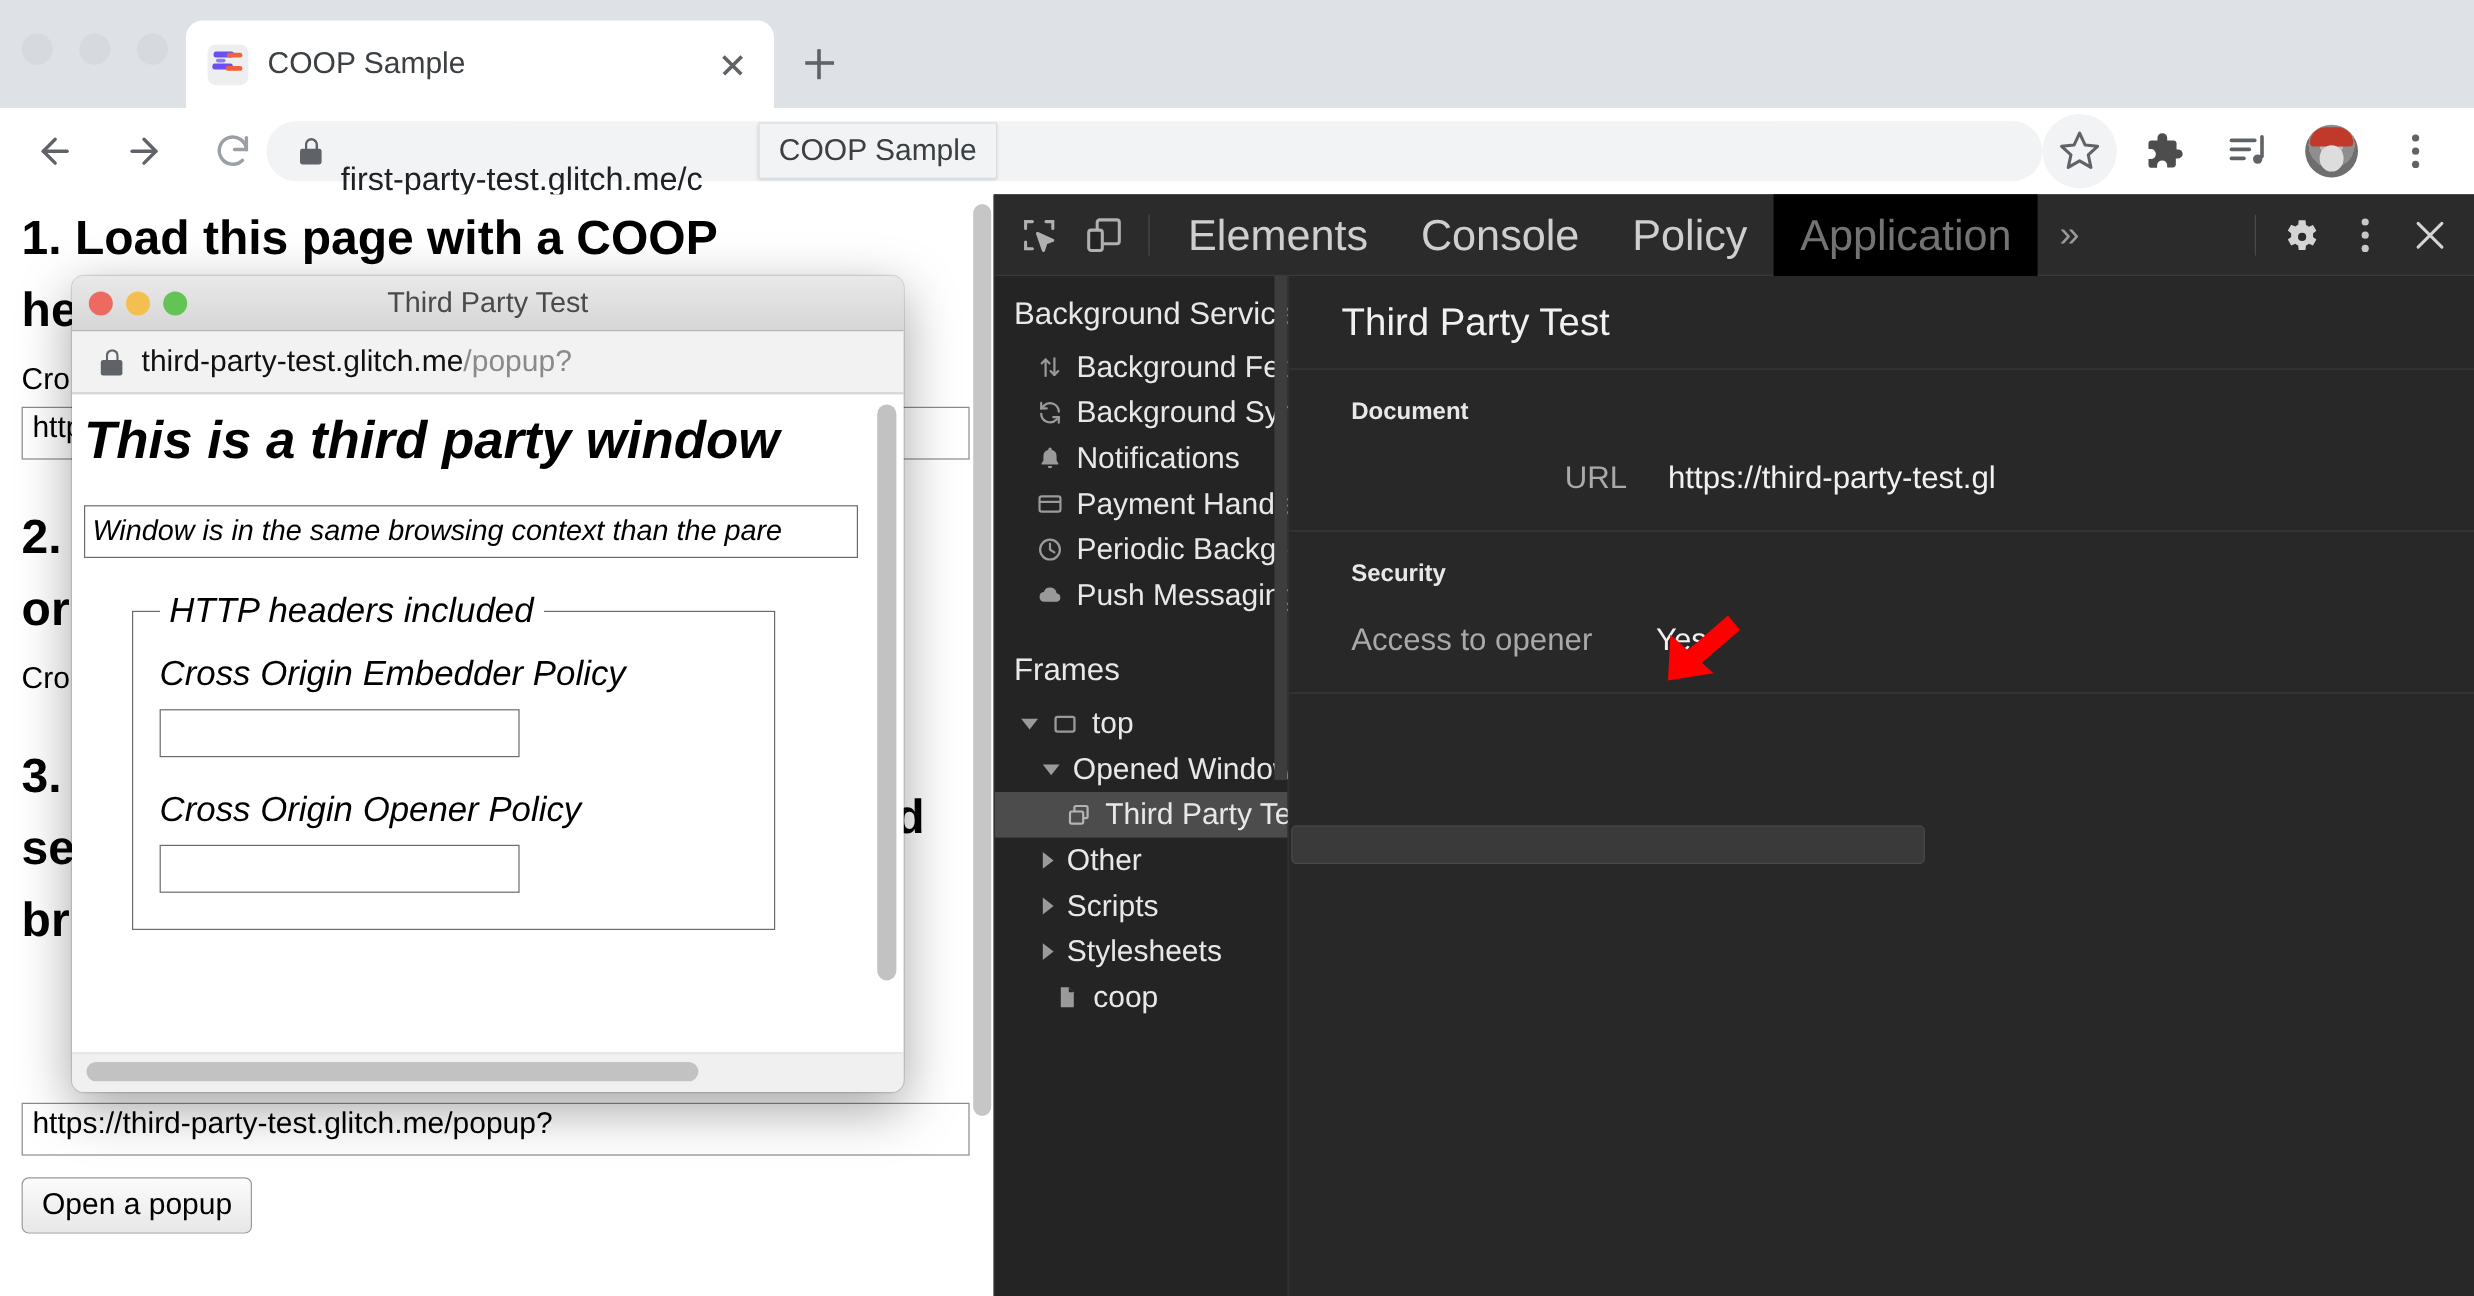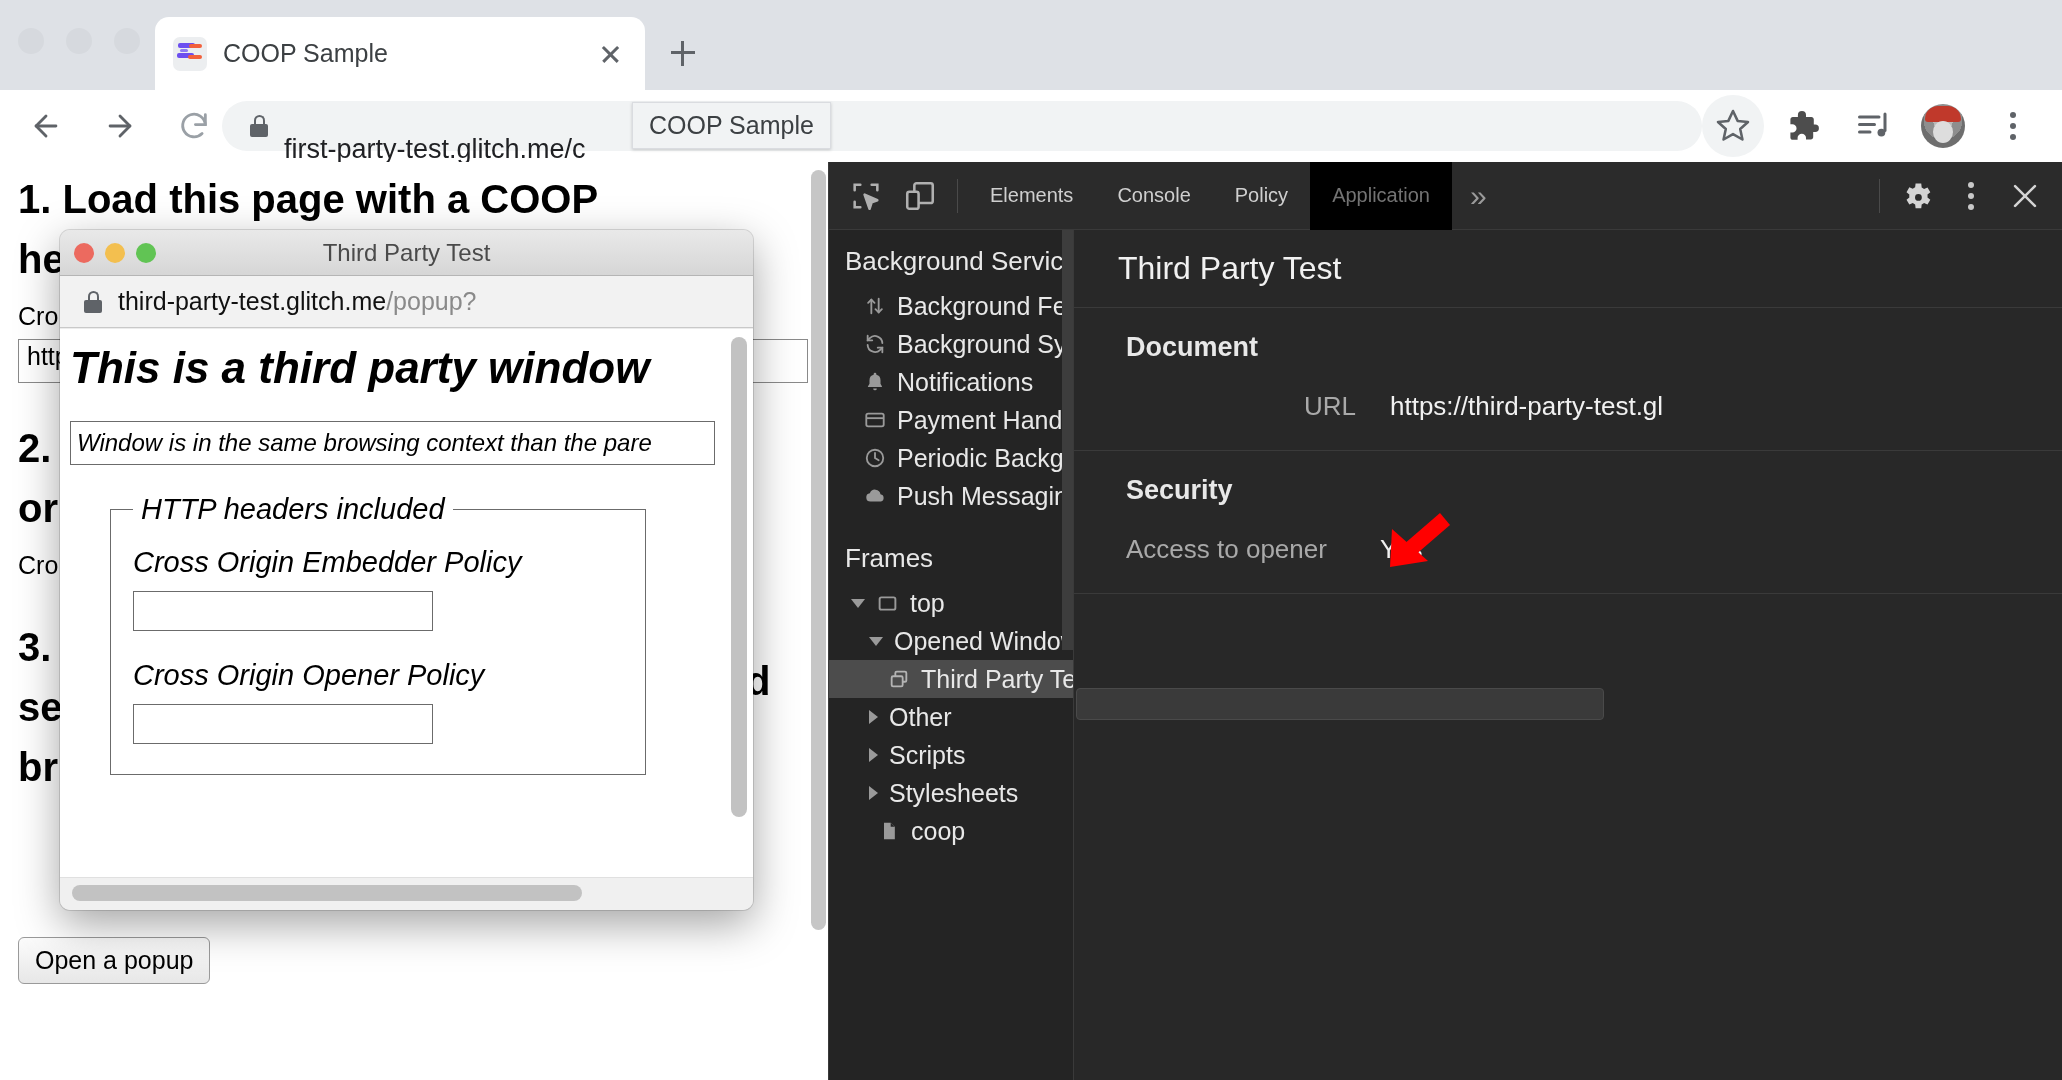--- a/index.html
+++ b/index.html
@@ -175,21 +175,21 @@
     background:#242424; border-left:1px solid #3a3a3a;
   }
   .dt-toolbar {
     height:68px; background:#2b2b2b; display:flex; align-items:center;
     border-bottom:1px solid #3a3a3a; padding:0 10px;
   }
   .dt-ic-btn { width:54px; height:54px; display:flex; align-items:center; justify-content:center; flex:none; }
   .dt-sep { width:1px; height:34px; background:#4a4a4a; margin:0 10px; flex:none; }
   .dt-tab {
     padding:0 22px; height:68px; display:flex; align-items:center;
-    font-size:20px; color:#cfcfcf; white-space:nowrap;text-align:right;
+    font-size:36px; color:#cfcfcf; white-space:nowrap;text-align:right;
   }
   .dt-tab.active { background:#000; color:#737373; }
   .dt-more { padding:0 18px; font-size:30px; color:#9a9a9a; }
   .dt-spacer { flex:1; }
 
   .dt-body { position:absolute; left:0; top:68px; width:1234px; height:850px; display:flex; }
   .dt-sidebar {
     width:245px; height:850px; background:#242424; overflow:hidden; position:relative;
     border-right:1px solid #3a3a3a;
   }
@@ -209,21 +209,21 @@
   .indent1 { padding-left:22px; }
   .indent2 { padding-left:40px; }
   .indent3 { padding-left:58px; }
 
   .dt-main { flex:1; height:850px; background:#282828; position:relative; overflow:hidden; }
   .dt-main-header {
     height:78px; display:flex; align-items:center; padding-left:44px;
     font-size:32px; color:#f1f1f1; border-bottom:1px solid #3a3a3a;
   }
   .dt-group { border-bottom:1px solid #3a3a3a; padding:24px 0 28px; position:relative; }
-  .dt-group-title { font-size:27px; font-weight:bold; color:#e8e8e8; padding-left:52px; margin-bottom:28px; }
+  .dt-group-title { font-size:20px; font-weight:bold; color:#e8e8e8; padding-left:52px; margin-bottom:28px; }
   .dt-field { display:flex; align-items:baseline; padding-left:52px; font-size:26px; }
   .dt-field .k { color:#a9a9a9; width:230px; text-align:right; flex:none; }
   .dt-field .v { color:#f1f1f1; margin-left:34px; white-space:nowrap; overflow:hidden; }
   .dt-field.sec .k { width:228px; text-align:left; }
   .dt-field.sec .v { margin-left:26px; }
 
   .red-arrow { position:absolute; left:1380px; top:505px; width:74px; height:74px; z-index:12; }
   .dt-hscroll {
     position:absolute; left:0; bottom:358px; width:989px; height:36px;
   }
@@ -335,20 +335,21 @@
       <div class="page-p">Cro</div>
       <div class="page-input">http</div>
       <div class="page-h" style="margin-top:40px">2.</div>
       <div class="page-h">or</div>
       <div class="page-p">Cro</div>
       <div class="page-h" style="margin-top:42px">3.</div>
       <div class="page-h">se</div>
       <div class="page-h">br</div>
       <div class="page-h" style="position:absolute;left:728px;top:482px;">d</div>
       <div style="position:absolute;left:0;top:745px;">
+        <div class="page-input">https://third-party-test.glitch.me/popup?</div>
         <button class="page-btn">Open a popup</button>
       </div>
     </div>
     <div class="vp-scroll-v">
       <div class="vp-scroll-thumb"></div>
     </div>
   </div>
 
   <div class="popup">
     <div class="popup-titlebar">

